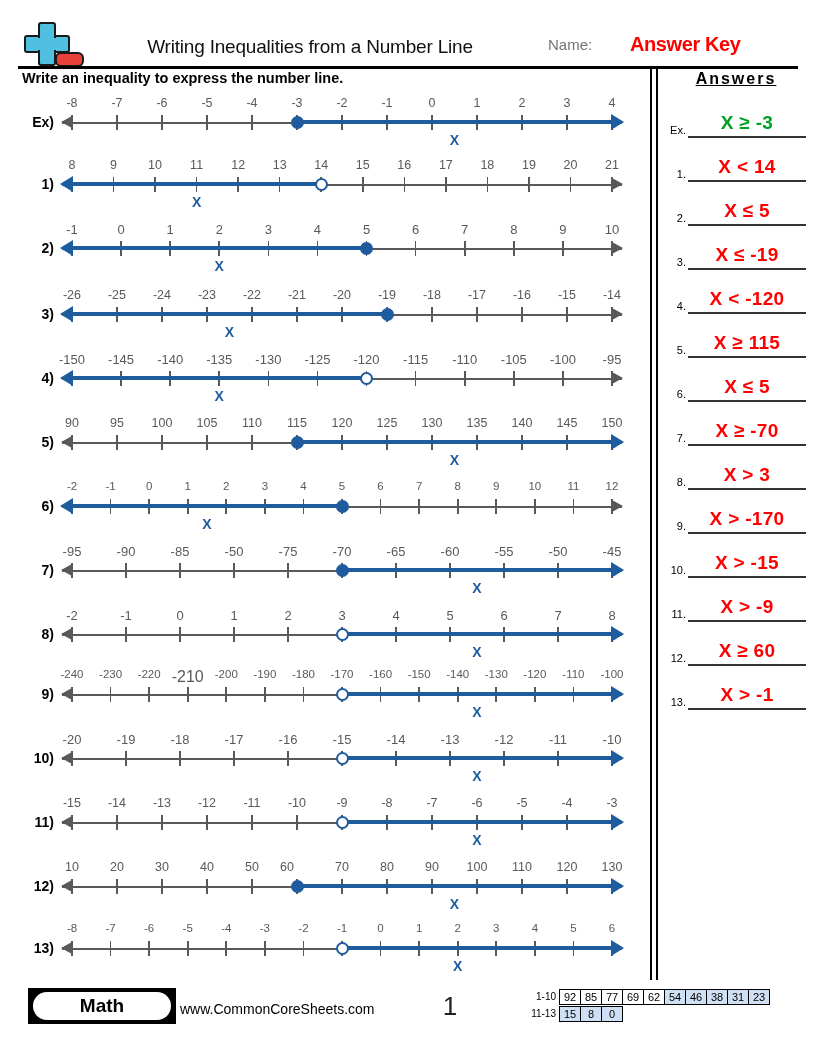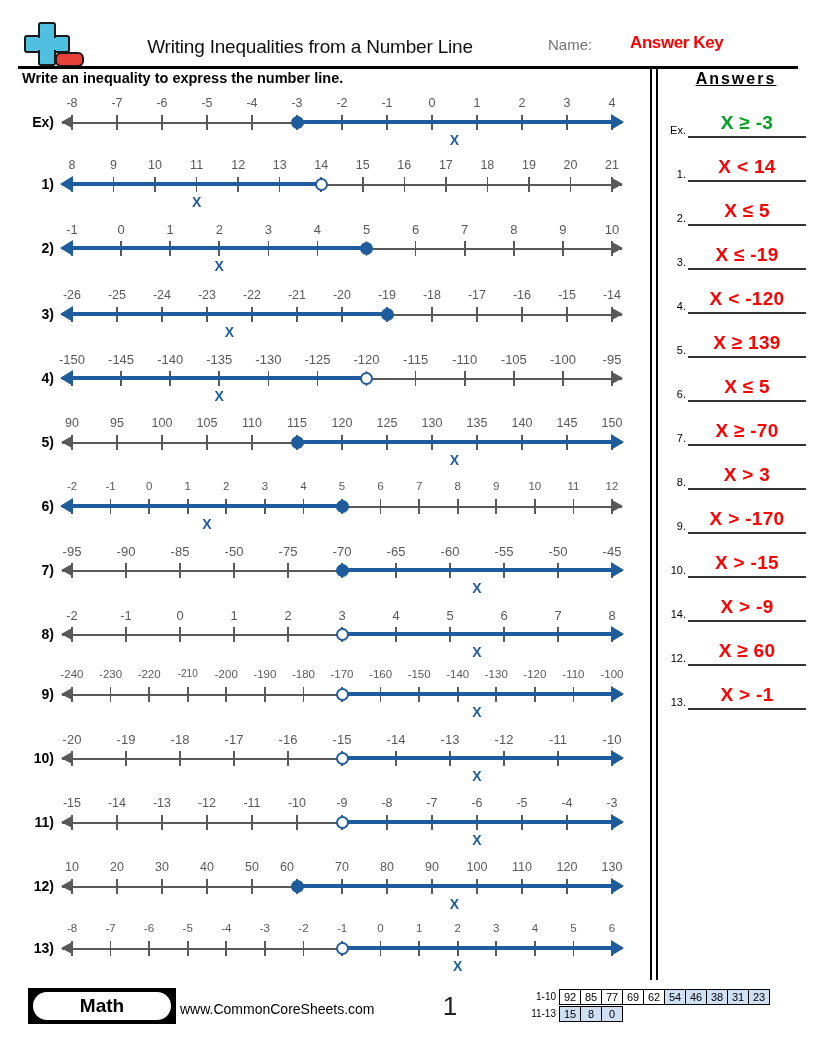--- a/index.html
+++ b/index.html
@@ -37,21 +37,21 @@
     background:#E8403A; border:2.5px solid #1a1a1a; border-radius:6px;
   }
   #title {
     position:absolute; left:0; top:36px; width:620px;
     text-align:center; font-size:19px; color:#111; letter-spacing:-0.2px;
   }
   #name-label {
     position:absolute; left:548px; top:36px; font-size:15px; color:#737373;
   }
   #name-value {
-    position:absolute; left:630px; top:33px; font-size:17px;
+    position:absolute; left:630px; top:33px; font-size:20px;
     font-weight:bold; color:#FF0000; letter-spacing:-0.4px;
   }
   #header-rule {
     position:absolute; left:18px; top:66px; width:780px; height:3px; background:#000;
   }
 
   
   #instruction {
     position:absolute; left:22px; top:70px;
     font-size:14.5px; font-weight:bold; color:#000;
@@ -209,21 +209,21 @@
       <div class="ans-val" style="color: rgb(255, 0, 0);">X ≤ -19</div>
       <div class="ans-line"></div>
     </div>
     <div class="ans-row" style="top: 276px;">
       <div class="ans-num">4.</div>
       <div class="ans-val" style="color: rgb(255, 0, 0);">X &lt; -120</div>
       <div class="ans-line"></div>
     </div>
     <div class="ans-row" style="top: 320px;">
       <div class="ans-num">5.</div>
-      <div class="ans-val" style="color: rgb(255, 0, 0);">X ≥ 139</div>
+      <div class="ans-val" style="color: rgb(255, 0, 0);">X ≥ 115</div>
       <div class="ans-line"></div>
     </div>
     <div class="ans-row" style="top: 364px;">
       <div class="ans-num">6.</div>
       <div class="ans-val" style="color: rgb(255, 0, 0);">X ≤ 5</div>
       <div class="ans-line"></div>
     </div>
     <div class="ans-row" style="top: 408px;">
       <div class="ans-num">7.</div>
       <div class="ans-val" style="color: rgb(255, 0, 0);">X ≥ -70</div>
@@ -238,21 +238,21 @@
       <div class="ans-num">9.</div>
       <div class="ans-val" style="color: rgb(255, 0, 0);">X &gt; -170</div>
       <div class="ans-line"></div>
     </div>
     <div class="ans-row" style="top: 540px;">
       <div class="ans-num">10.</div>
       <div class="ans-val" style="color: rgb(255, 0, 0);">X &gt; -15</div>
       <div class="ans-line"></div>
     </div>
     <div class="ans-row" style="top: 584px;">
-      <div class="ans-num">14.</div>
+      <div class="ans-num">11.</div>
       <div class="ans-val" style="color: rgb(255, 0, 0);">X &gt; -9</div>
       <div class="ans-line"></div>
     </div>
     <div class="ans-row" style="top: 628px;">
       <div class="ans-num">12.</div>
       <div class="ans-val" style="color: rgb(255, 0, 0);">X ≥ 60</div>
       <div class="ans-line"></div>
     </div>
     <div class="ans-row" style="top: 672px;">
       <div class="ans-num">13.</div>
@@ -604,21 +604,21 @@
         <div class="nl-axis"></div>
         <div class="nl-arrow-l"></div>
         <div class="nl-arrow-r"></div>
         <div class="tick" style="left: 10px;"></div>
         <div class="tlabel" style="left: 10px; font-size: 11.5px;">-240</div>
         <div class="tick" style="left: 48.5714px;"></div>
         <div class="tlabel" style="left: 48.5714px; font-size: 11.5px;">-230</div>
         <div class="tick" style="left: 87.1429px;"></div>
         <div class="tlabel" style="left: 87.1429px; font-size: 11.5px;">-220</div>
         <div class="tick" style="left: 125.714px;"></div>
-        <div class="tlabel" style="left: 125.714px; font-size: 10px;">-210</div>
+        <div class="tlabel" style="left: 125.714px; font-size: 16px;">-210</div>
         <div class="tick" style="left: 164.286px;"></div>
         <div class="tlabel" style="left: 164.286px; font-size: 11.5px;">-200</div>
         <div class="tick" style="left: 202.857px;"></div>
         <div class="tlabel" style="left: 202.857px; font-size: 11.5px;">-190</div>
         <div class="tick" style="left: 241.429px;"></div>
         <div class="tlabel" style="left: 241.429px; font-size: 11.5px;">-180</div>
         <div class="tick" style="left: 280px;"></div>
         <div class="tlabel" style="left: 280px; font-size: 11.5px;">-170</div>
         <div class="tick" style="left: 318.571px;"></div>
         <div class="tlabel" style="left: 318.571px; font-size: 11.5px;">-160</div>

